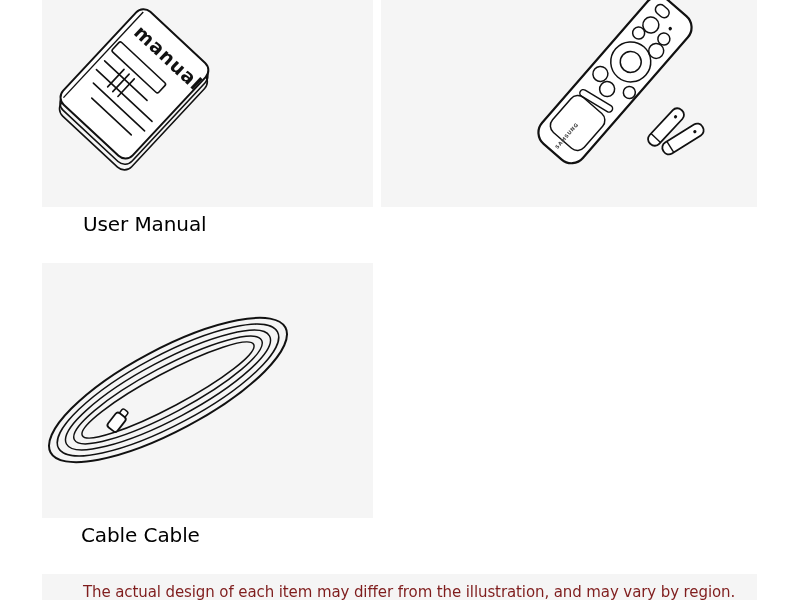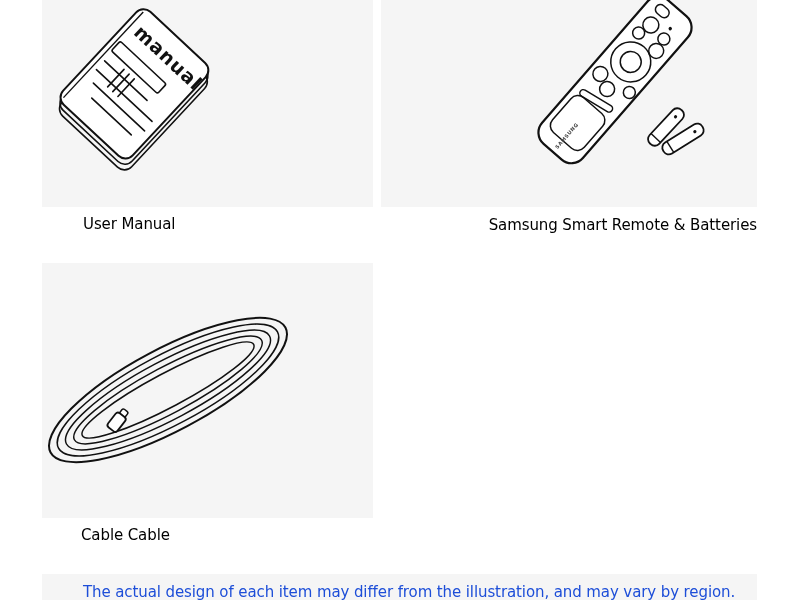--- a/index.html
+++ b/index.html
@@ -8,31 +8,31 @@
     font-family:"DejaVu Sans","Liberation Sans",sans-serif;color:#000;
     position:relative;
   }
   .page{position:absolute;inset:0;}
   .tile{position:absolute;background:#f5f5f5;margin:0;}
   .tile svg{display:block;width:100%;height:100%;}
   .tile-manual{left:42px;top:0;width:331px;height:207px;}
   .tile-remote{left:381px;top:0;width:376px;height:207px;}
   .tile-cable{left:42px;top:263px;width:331px;height:255px;}
   .caption{
-    position:absolute;font-size:15px;line-height:16px;color:#000;
+    position:absolute;font-size:20px;line-height:16px;color:#000;
     letter-spacing:-0.1px;white-space:nowrap;
   }
   .cap-manual{left:83px;top:216px;}
   .cap-remote{left:381px;top:217px;width:376px;text-align:right;}
   .cap-cable{left:81px;top:527px;}
   .note-band{
     position:absolute;left:42px;top:574px;width:715px;height:40px;
     background:#f5f5f5;box-sizing:border-box;padding:8px 0 0 41px;
   }
-  .note-band span{font-size:15px;line-height:16px;color:#1d4ed8;letter-spacing:-0.1px;}
+  .note-band span{font-size:15px;line-height:16px;color:#7f1d1d;letter-spacing:-0.1px;}
   .stroke{stroke:#111;fill:none;}
 </style>
 </head>
 <body>
 
 <div class="page">
 
   <figure class="tile tile-manual">
     <svg viewBox="0 0 331 207" xmlns="http://www.w3.org/2000/svg">
       <g transform="translate(101,5) rotate(43)">
@@ -93,21 +93,20 @@
         <line x1="-6.5" y1="15" x2="6.5" y2="15" stroke="#111" stroke-width="1.4"></line>
       </g>
 
       <g transform="translate(302,139) rotate(58)">
         <rect x="-6.5" y="-23" width="13" height="46" rx="6" fill="#fff" stroke="#111" stroke-width="1.8"></rect>
         <circle cx="0" cy="-14" r="1.6" fill="#111"></circle>
         <line x1="-6.5" y1="15" x2="6.5" y2="15" stroke="#111" stroke-width="1.4"></line>
       </g>
     </svg>
   </figure>
-  <figcaption class="caption cap-remote">Samsung Smart Remote &amp; Batteries</figcaption>
 
   <figure class="tile tile-cable">
     <svg viewBox="0 0 331 255" xmlns="http://www.w3.org/2000/svg">
       <g transform="translate(126,127) rotate(-28)" class="stroke">
         <ellipse rx="133" ry="41" stroke-width="2"></ellipse>
         <ellipse rx="124" ry="35" stroke-width="1.5"></ellipse>
         <ellipse rx="115" ry="29" stroke-width="1.5"></ellipse>
         <ellipse rx="106" ry="23" stroke-width="1.5"></ellipse>
         <ellipse rx="97" ry="17" stroke-width="1.5"></ellipse>
       </g>

